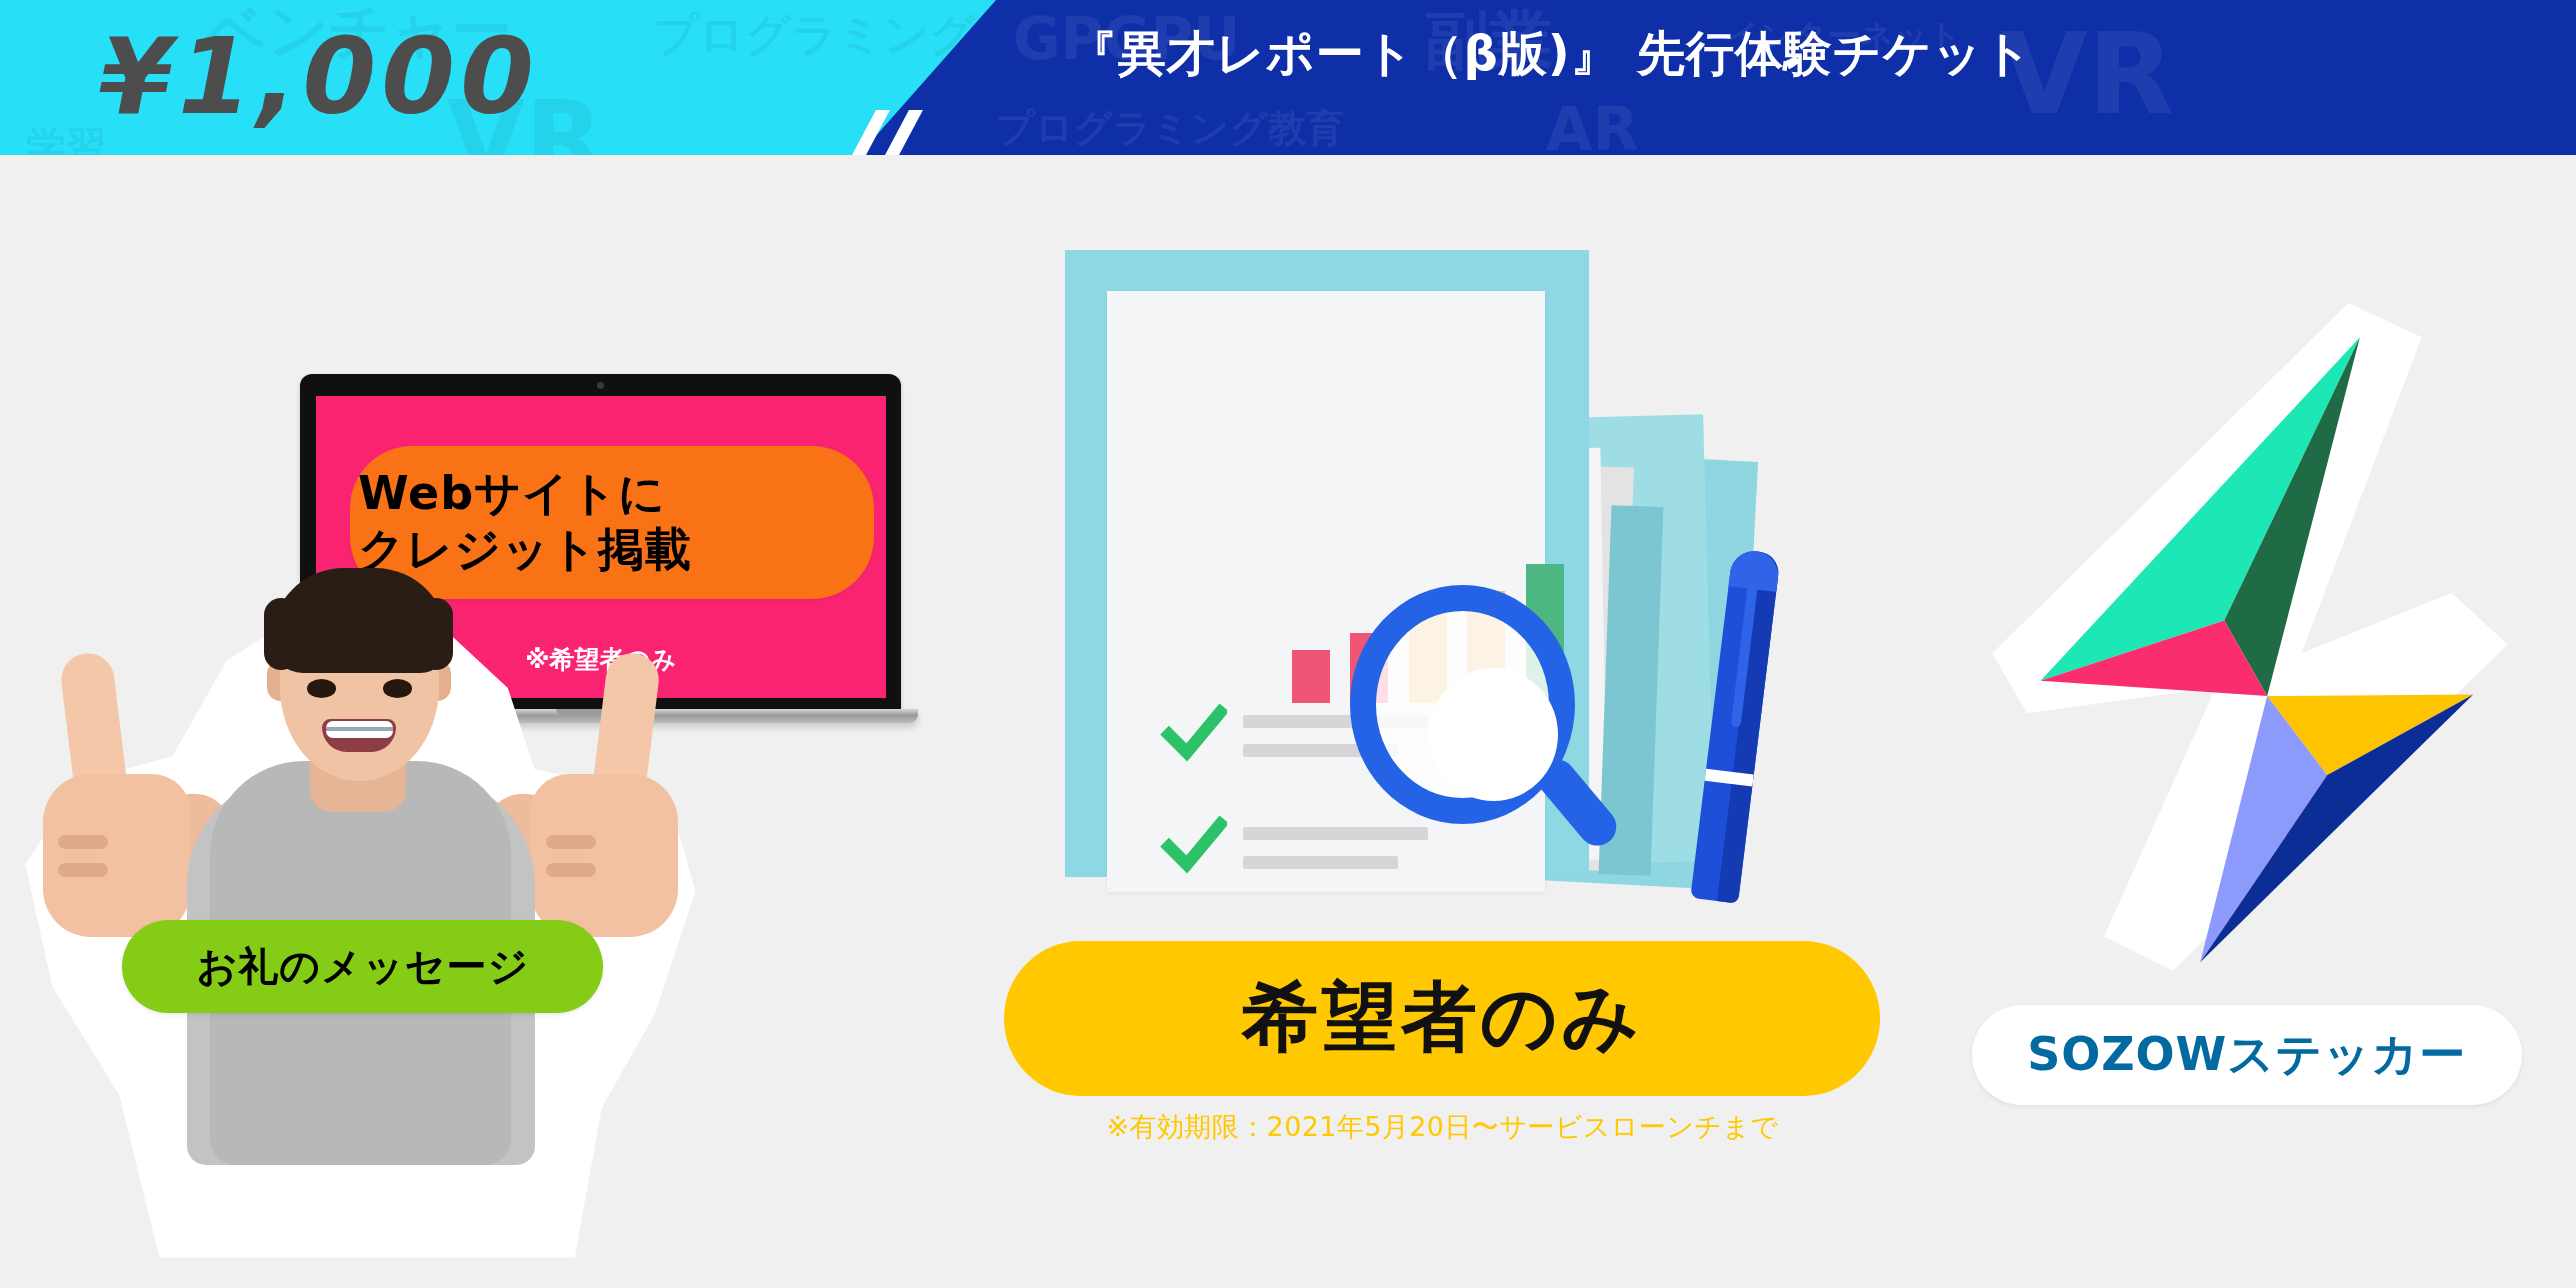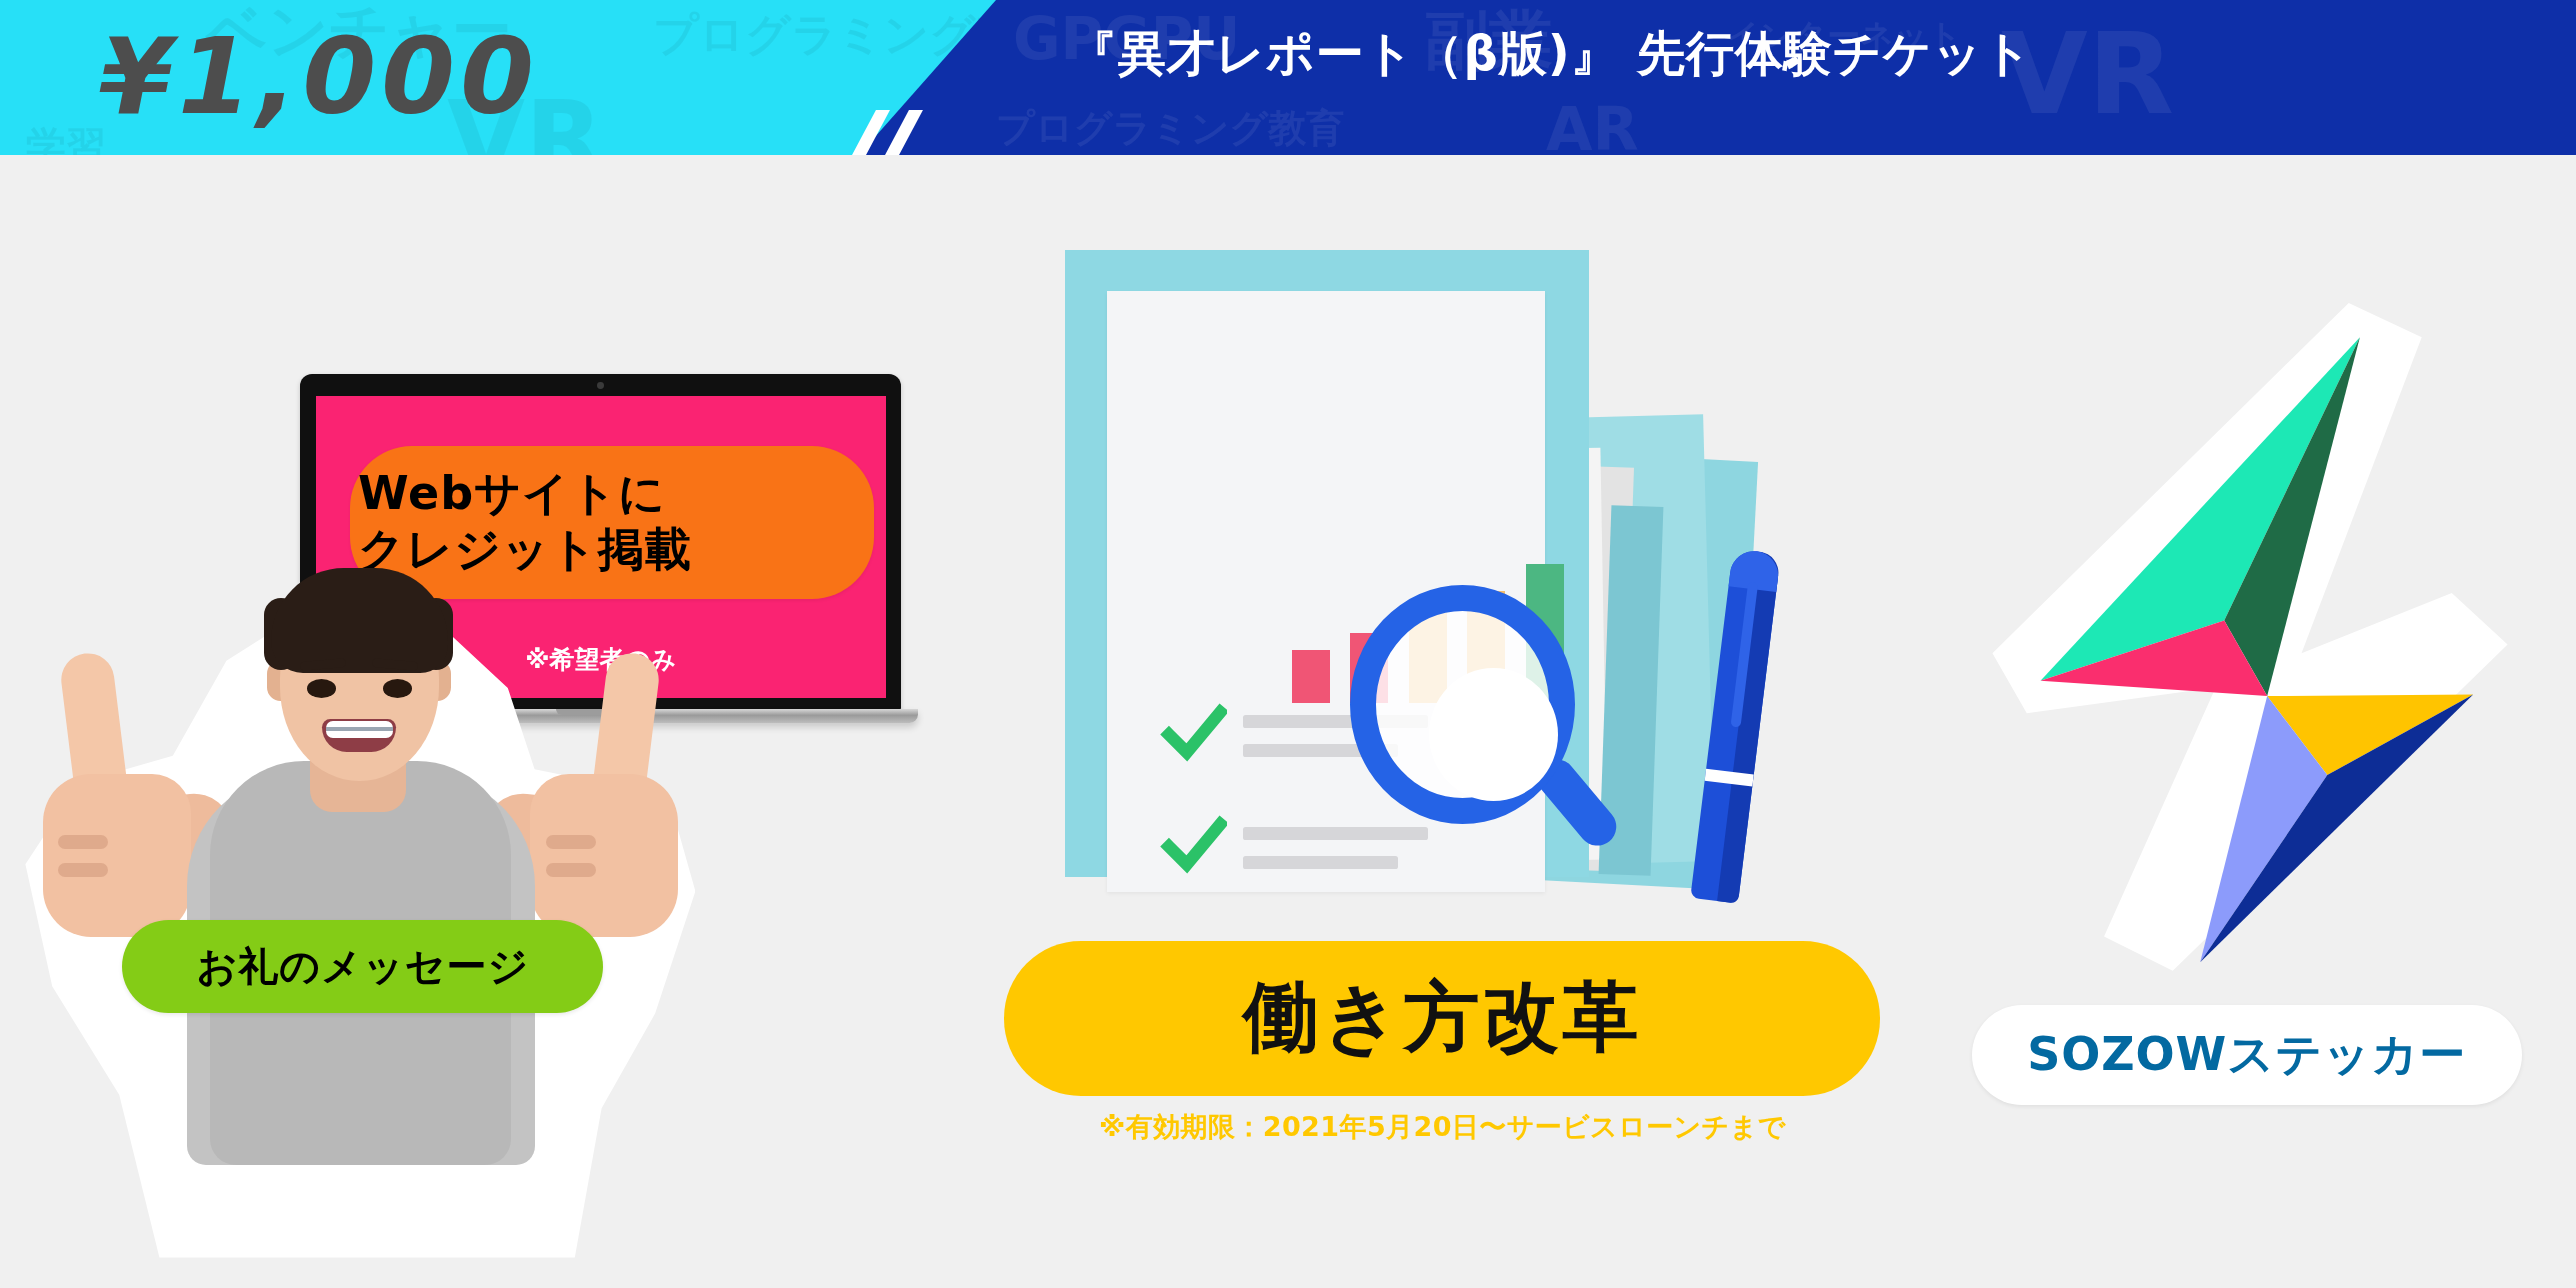--- a/index.html
+++ b/index.html
@@ -109,21 +109,21 @@
   .pen-body{position:absolute;left:6.9px;top:0;width:48px;height:352px;background:#1D4FD8;border-radius:24px 24px 8.6px 8.6px;}
   .pen-body2{position:absolute;left:34px;top:0;width:20.6px;height:352px;background:#143BB3;border-radius:0 24px 8.6px 0;}
   .pen-clip{position:absolute;left:26px;top:31px;width:10.3px;height:146px;background:#2f63e8;border-radius:5.2px;}
   .pen-ring{position:absolute;left:6.9px;top:222px;width:48px;height:12px;background:#fff;}
   .pen-tip{position:absolute;left:6.9px;top:0;width:48px;height:38px;background:#2f63e8;border-radius:24px 24px 0 0;}
 
   .ypill{position:absolute;left:-8.6px;top:734px;width:876px;height:155px;background:#FFC800;border-radius:77px;
          display:flex;align-items:center;justify-content:center;}
   .ypill span{color:#111;font-weight:900;font-size:76px;letter-spacing:3.4px;
               font-family:"DejaVu Sans","Liberation Sans",sans-serif;}
-  .valid{position:absolute;left:-8.6px;top:902px;width:876px;text-align:center;color:#FFC800;font-weight:700;font-size:27px;
+  .valid{position:absolute;left:-8.6px;top:902px;width:876px;text-align:center;color:#FFC800;font-weight:400;font-size:27px;
          letter-spacing:0.4px;font-family:"DejaVu Sans","Liberation Sans",sans-serif;}
 
   
   .sticker{position:absolute;left:1958px;top:129px;width:584px;height:859px;}
   .bolt-wrap{position:absolute;left:0;top:0;width:584px;height:704px;}
   .sticker-pill{position:absolute;left:13.7px;top:721px;width:550px;height:100px;background:#fff;border-radius:50px;
                 display:flex;align-items:center;justify-content:center;box-shadow:0 1.7px 4.3px rgba(0,0,0,.07);}
   .sticker-pill span{color:#0369a1;font-weight:900;font-size:46px;letter-spacing:0.9px;
                      font-family:"DejaVu Sans","Liberation Sans",sans-serif;}
 </style>
@@ -256,21 +256,21 @@
 
       <div class="pen">
         <div class="pen-body"></div>
         <div class="pen-body2"></div>
         <div class="pen-tip"></div>
         <div class="pen-clip"></div>
         <div class="pen-ring"></div>
       </div>
 
       <div class="ypill">
-        <span>働き方改革</span>
+        <span>希望者のみ</span>
       </div>
       <div class="valid">※有効期限：2021年5月20日〜サービスローンチまで</div>
     </div>
 
     <div class="sticker">
       <div class="bolt-wrap">
         <svg viewBox="0 0 680 820" width="584" height="704">
 
           <path d="M455 22 L540 62 L400 430 L575 360 L640 420 L250 800 L170 760 L300 470 L80 500 L40 430 Z" fill="#ffffff"></path>
 

